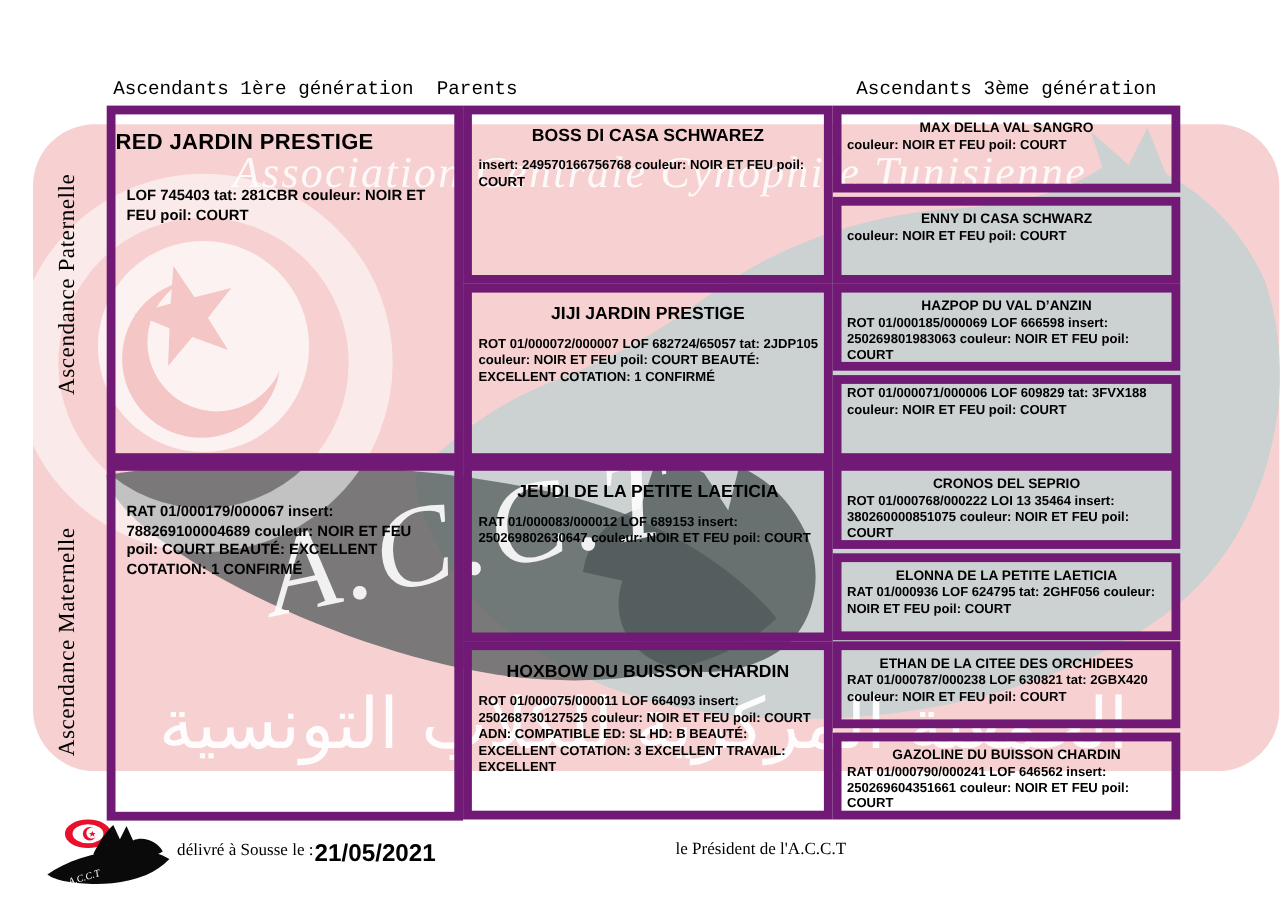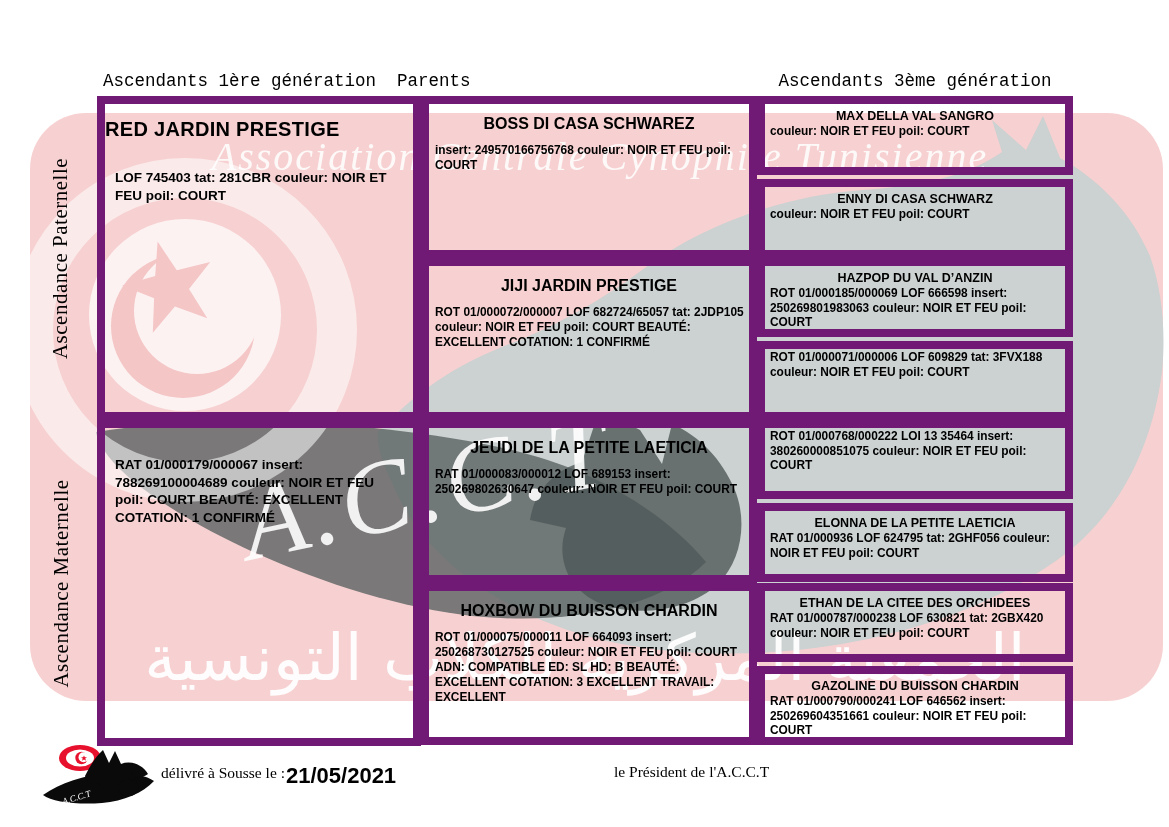--- a/index.html
+++ b/index.html
@@ -125,20 +125,21 @@
     <div class="t3">HAZPOP DU VAL D’ANZIN</div>
     <div class="d3">ROT 01/000185/000069 LOF 666598 insert:
 250269801983063 couleur: NOIR ET FEU poil:
 COURT</div>
   </div>
   <div class="box" style="left:757px;top:341px;width:316px;height:79px">
     <div class="d3">ROT 01/000071/000006 LOF 609829 tat: 3FVX188
 couleur: NOIR ET FEU poil: COURT</div>
   </div>
   <div class="box" style="left:757px;top:420px;width:316px;height:79px">
+    <div class="t3">CRONOS DEL SEPRIO</div>
     <div class="d3">ROT 01/000768/000222 LOI 13 35464 insert:
 380260000851075 couleur: NOIR ET FEU poil:
 COURT</div>
   </div>
   <div class="box" style="left:757px;top:503px;width:316px;height:79px">
     <div class="t3">ELONNA DE LA PETITE LAETICIA</div>
     <div class="d3">RAT 01/000936 LOF 624795 tat: 2GHF056 couleur:
 NOIR ET FEU poil: COURT</div>
   </div>
   <div class="box" style="left:757px;top:583px;width:316px;height:79px">

